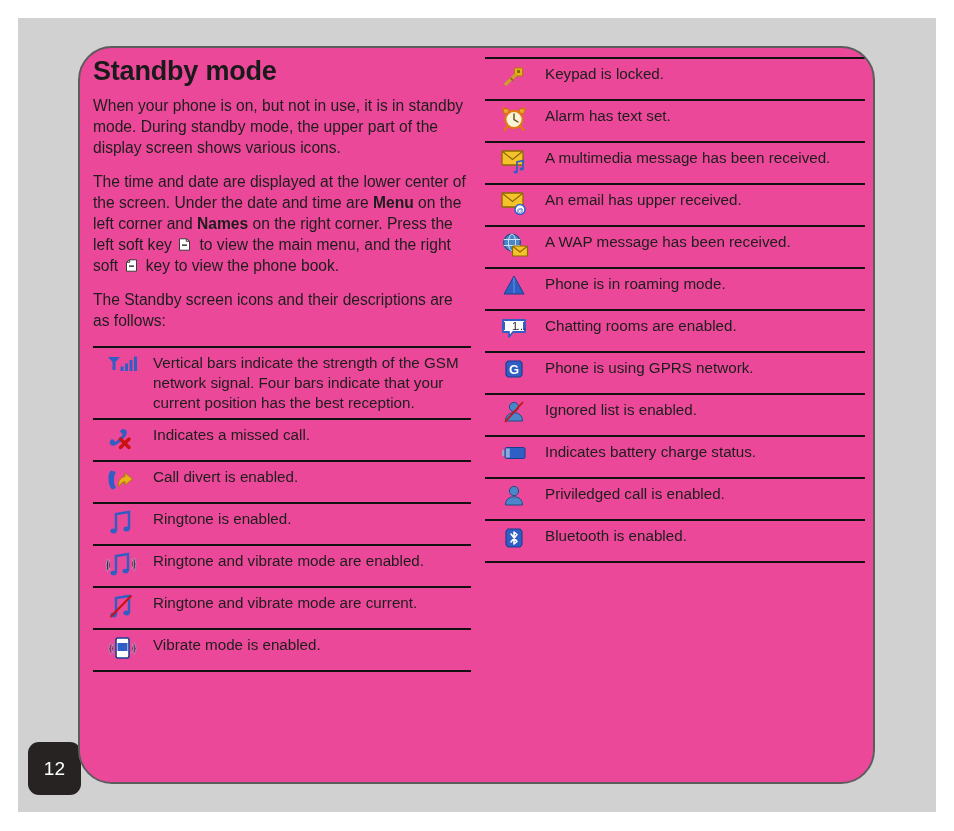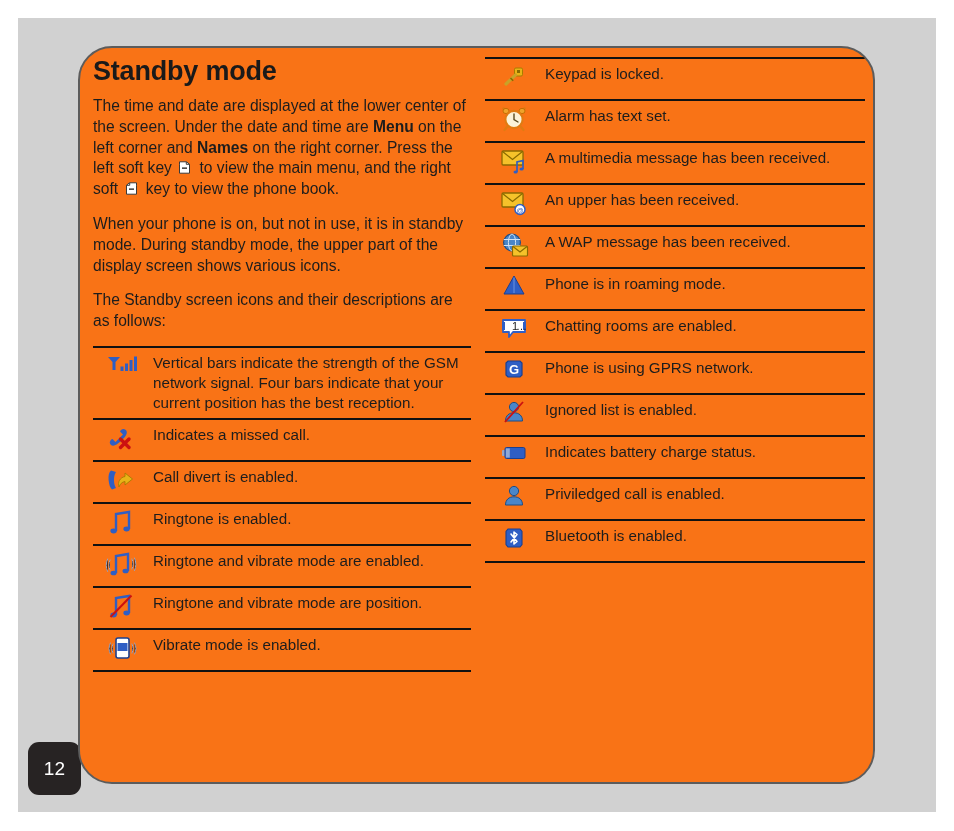--- a/index.html
+++ b/index.html
@@ -29,21 +29,21 @@
     height: 794px;
     background: #d1d1d1;
   }
   
   .page {
     position: absolute;
     left: 78px;
     top: 46px;
     width: 797px;
     height: 738px;
-    background: #f97316;
+    background: #ec4899;
     border: 2px solid #5c5c5c;
     border-radius: 34px;
     box-sizing: border-box;
     overflow: hidden;
   }
   
   .page-badge {
     position: absolute;
     left: 28px;
     top: 718px;
@@ -147,34 +147,34 @@
   <div class="backdrop"></div>
 
   <div class="page-badge">12</div>
 
   <div class="page">
 
     <div class="col-left">
 
       <h1 class="title">Standby mode</h1>
 
+      <p class="body">When your phone is on, but not in use, it is in standby mode. During standby mode, the upper part of the display screen shows various icons.</p>
+
       <p class="body">
         <span>The time and date are displayed at the lower center of the screen. Under the date and time are </span><b>Menu</b><span> on the left corner and </span><b>Names</b><span> on the right corner. Press the left soft key </span><span class="softkey"><svg width="15" height="14" viewBox="0 0 15 14">
               <path d="M1.5 3.2 L1.5 12.2 L11.5 12.2 L11.5 3.2 L8.5 0.8 L1.5 0.8 Z" fill="#ffffff" stroke="#3a3a3a" stroke-width="1"></path>
               <path d="M8.3 0.9 L8.3 3.3 L11.4 3.3" fill="none" stroke="#3a3a3a" stroke-width="1"></path>
               <rect x="4" y="6.4" width="5" height="1.5" fill="#3a3a3a"></rect>
             </svg></span><span> to view the main menu, and the right soft </span><span class="softkey"><svg width="15" height="14" viewBox="0 0 15 14">
               <path d="M12.5 3.2 L12.5 12.2 L2.5 12.2 L2.5 3.2 L5.5 0.8 L12.5 0.8 Z" fill="#ffffff" stroke="#3a3a3a" stroke-width="1"></path>
               <path d="M5.7 0.9 L5.7 3.3 L2.6 3.3" fill="none" stroke="#3a3a3a" stroke-width="1"></path>
               <rect x="5" y="6.4" width="5" height="1.5" fill="#3a3a3a"></rect>
             </svg></span><span> key to view the phone book.</span>
       </p>
 
-      <p class="body">When your phone is on, but not in use, it is in standby mode. During standby mode, the upper part of the display screen shows various icons.</p>
-
       <p class="body">The Standby screen icons and their descriptions are as follows:</p>
 
       <table class="icons left-table">
         <tbody>
 
           <tr>
             <td class="ic">
               <span class="glyph">
                 <svg width="34" height="24" viewBox="0 0 34 24">
                   <path d="M3 4 L15 4 L10.5 9 L10.5 17 L7.5 17 L7.5 9 Z" fill="#2f5ec4"></path>
@@ -251,21 +251,21 @@
             <td class="ic">
               <span class="glyph">
                 <svg width="34" height="26" viewBox="0 0 34 26">
                   <path d="M11 22 L11 5 L24 3 L24 20" fill="none" stroke="#2f5ec4" stroke-width="2.4"></path>
                   <ellipse cx="8.6" cy="22" rx="3.2" ry="2.4" fill="#2f5ec4"></ellipse>
                   <ellipse cx="21.6" cy="20" rx="3.2" ry="2.4" fill="#2f5ec4"></ellipse>
                   <line x1="26.5" y1="2.5" x2="5.5" y2="24" stroke="#cc1111" stroke-width="2"></line>
                 </svg>
               </span>
             </td>
-            <td class="desc">Ringtone and vibrate mode are position.</td>
+            <td class="desc">Ringtone and vibrate mode are current.</td>
           </tr>
 
           <tr>
             <td class="ic">
               <span class="glyph">
                 <svg width="34" height="26" viewBox="0 0 34 26">
                   <rect x="11" y="3" width="13" height="20" rx="2" fill="#ffffff" stroke="#1b3f8f" stroke-width="1.6"></rect>
                   <rect x="12.5" y="8" width="10" height="8" fill="#2f5ec4"></rect>
                   <g stroke="#9aa5c4" stroke-width="1" stroke-linecap="round">
                     <path d="M8 9 C6.6 12 6.6 15 8 18"></path>
@@ -338,21 +338,21 @@
             <td class="ic">
               <span class="glyph">
                 <svg width="34" height="26" viewBox="0 0 34 26">
                   <rect x="5" y="3" width="21" height="14" rx="1.2" fill="#f5c22a" stroke="#8a6a00" stroke-width="1.3"></rect>
                   <path d="M5.5 3.6 L15.5 11.4 L25.5 3.6" fill="none" stroke="#8a6a00" stroke-width="1.3"></path>
                   <circle cx="23" cy="19.5" r="5" fill="#ffffff" stroke="#2f5ec4" stroke-width="1.5"></circle>
                   <text x="23" y="22.6" font-size="7" font-family="'Liberation Sans', sans-serif" text-anchor="middle" fill="#2f5ec4">@</text>
                 </svg>
               </span>
             </td>
-            <td class="desc">An upper has been received.</td>
+            <td class="desc">An email has upper received.</td>
           </tr>
 
           <tr>
             <td class="ic">
               <span class="glyph">
                 <svg width="34" height="26" viewBox="0 0 34 26">
                   <circle cx="15" cy="10.5" r="8.4" fill="#4a86c8" stroke="#1d4d86" stroke-width="1.2"></circle>
                   <ellipse cx="15" cy="10.5" rx="3.6" ry="8.4" fill="none" stroke="#cfe3f5" stroke-width="1"></ellipse>
                   <path d="M6.8 7.5 H23.2 M6.8 13.5 H23.2" stroke="#cfe3f5" stroke-width="1"></path>
                   <rect x="15.5" y="14" width="15" height="10" rx="1" fill="#f5c22a" stroke="#8a6a00" stroke-width="1.2"></rect>

